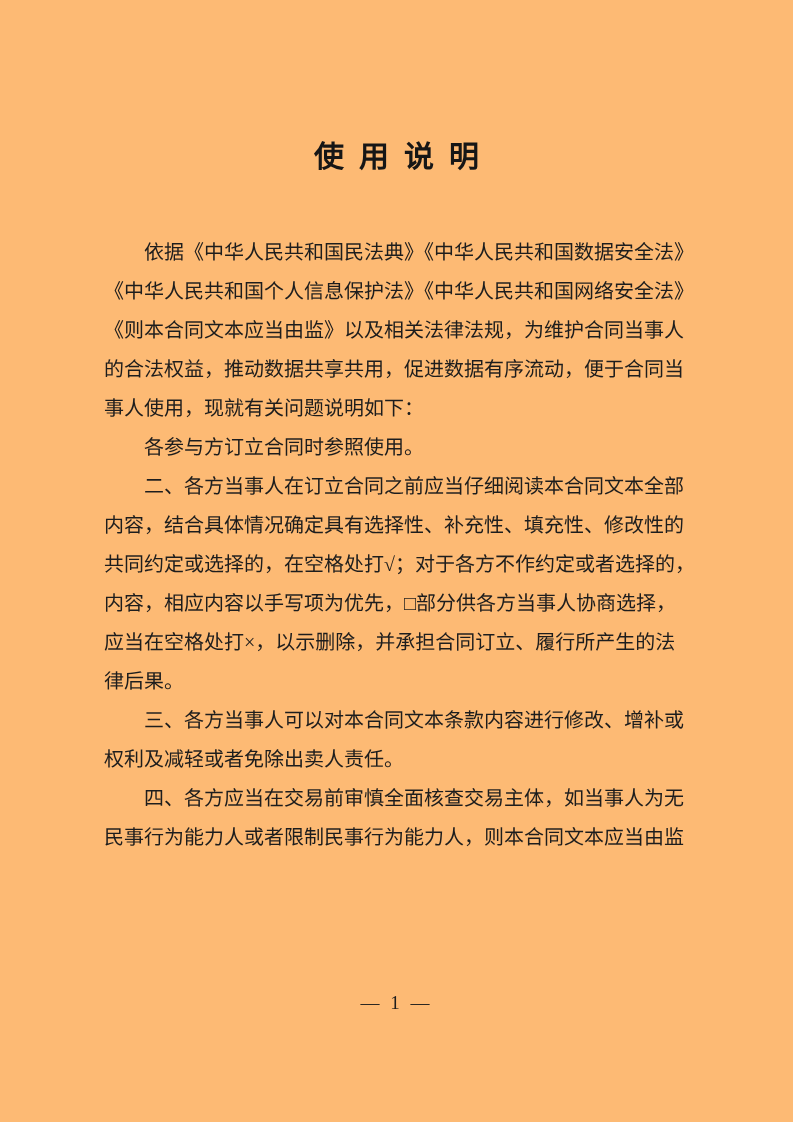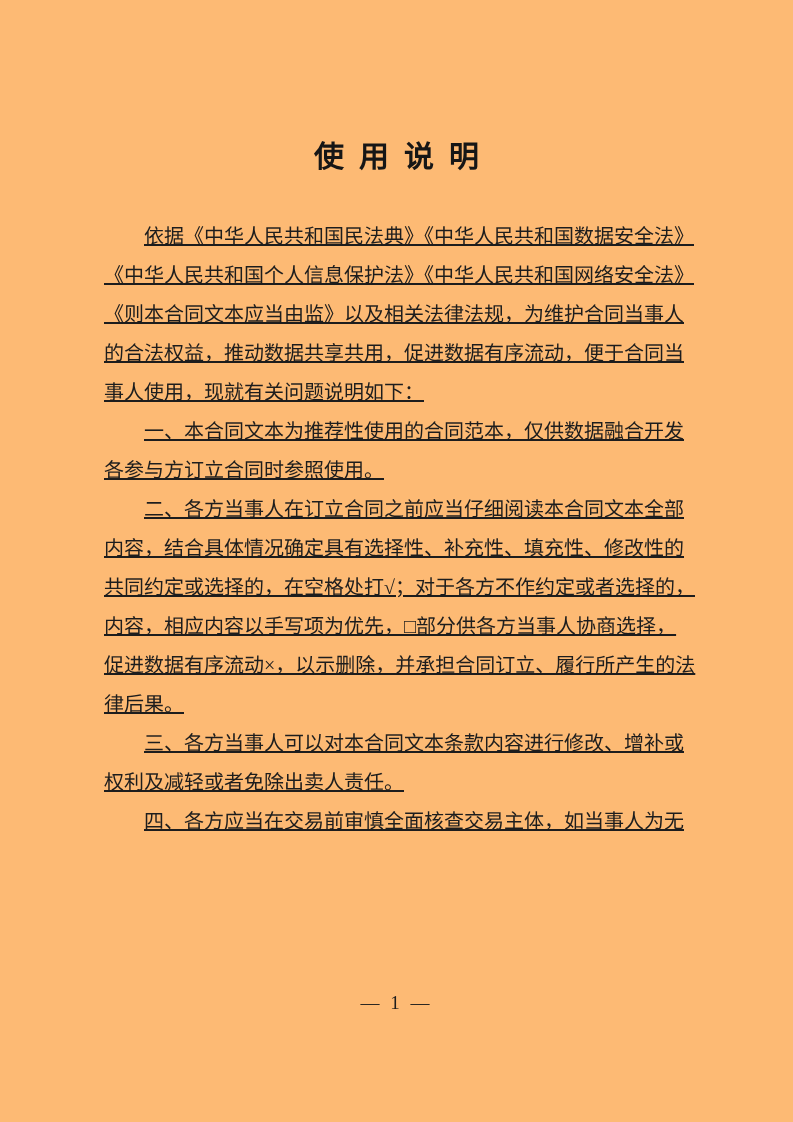--- a/index.html
+++ b/index.html
@@ -25,24 +25,23 @@
     text-align: center;
     font-size: 30px;
     font-weight: bold;
     letter-spacing: 0.5em;
     text-indent: 0.5em; 
     color: #161616;
     white-space: nowrap;
   }
   .doc-body {
     position: absolute;
-    top: 217px;
+    top: 233px;
     left: 104px;
     width: 585px;
-    text-decoration: underline;
   }
   .para {
     margin: 0;
     padding: 0;
   }
   .line {
     font-size: 20px;
     line-height: 39px;
     height: 39px;
     white-space: nowrap;
@@ -73,39 +72,39 @@
 
     <div class="para">
       <div class="line">依据《中华人民共和国民法典》《中华人民共和国数据安全法》</div>
       <div class="line">《中华人民共和国个人信息保护法》《中华人民共和国网络安全法》</div>
       <div class="line">《则本合同文本应当由监》以及相关法律法规，为维护合同当事人</div>
       <div class="line">的合法权益，推动数据共享共用，促进数据有序流动，便于合同当</div>
       <div class="line">事人使用，现就有关问题说明如下：</div>
     </div>
 
     <div class="para">
-      <div class="line">一、本合同文本为推荐性使用的合同范本，仅供数据融合开发</div>
       <div class="line">各参与方订立合同时参照使用。</div>
     </div>
 
     <div class="para">
       <div class="line">二、各方当事人在订立合同之前应当仔细阅读本合同文本全部</div>
       <div class="line">内容，结合具体情况确定具有选择性、补充性、填充性、修改性的</div>
       <div class="line">共同约定或选择的，在空格处打√；对于各方不作约定或者选择的，</div>
       <div class="line">内容，相应内容以手写项为优先，□部分供各方当事人协商选择，</div>
-      <div class="line">促进数据有序流动×，以示删除，并承担合同订立、履行所产生的法</div>
+      <div class="line">应当在空格处打×，以示删除，并承担合同订立、履行所产生的法</div>
       <div class="line">律后果。</div>
     </div>
 
     <div class="para">
       <div class="line">三、各方当事人可以对本合同文本条款内容进行修改、增补或</div>
       <div class="line">权利及减轻或者免除出卖人责任。</div>
     </div>
 
     <div class="para">
       <div class="line">四、各方应当在交易前审慎全面核查交易主体，如当事人为无</div>
+      <div class="line">民事行为能力人或者限制民事行为能力人，则本合同文本应当由监</div>
     </div>
 
   </div>
 
   <div class="page-num">— 1 —</div>
 
 </div>
 
 </body></html>

